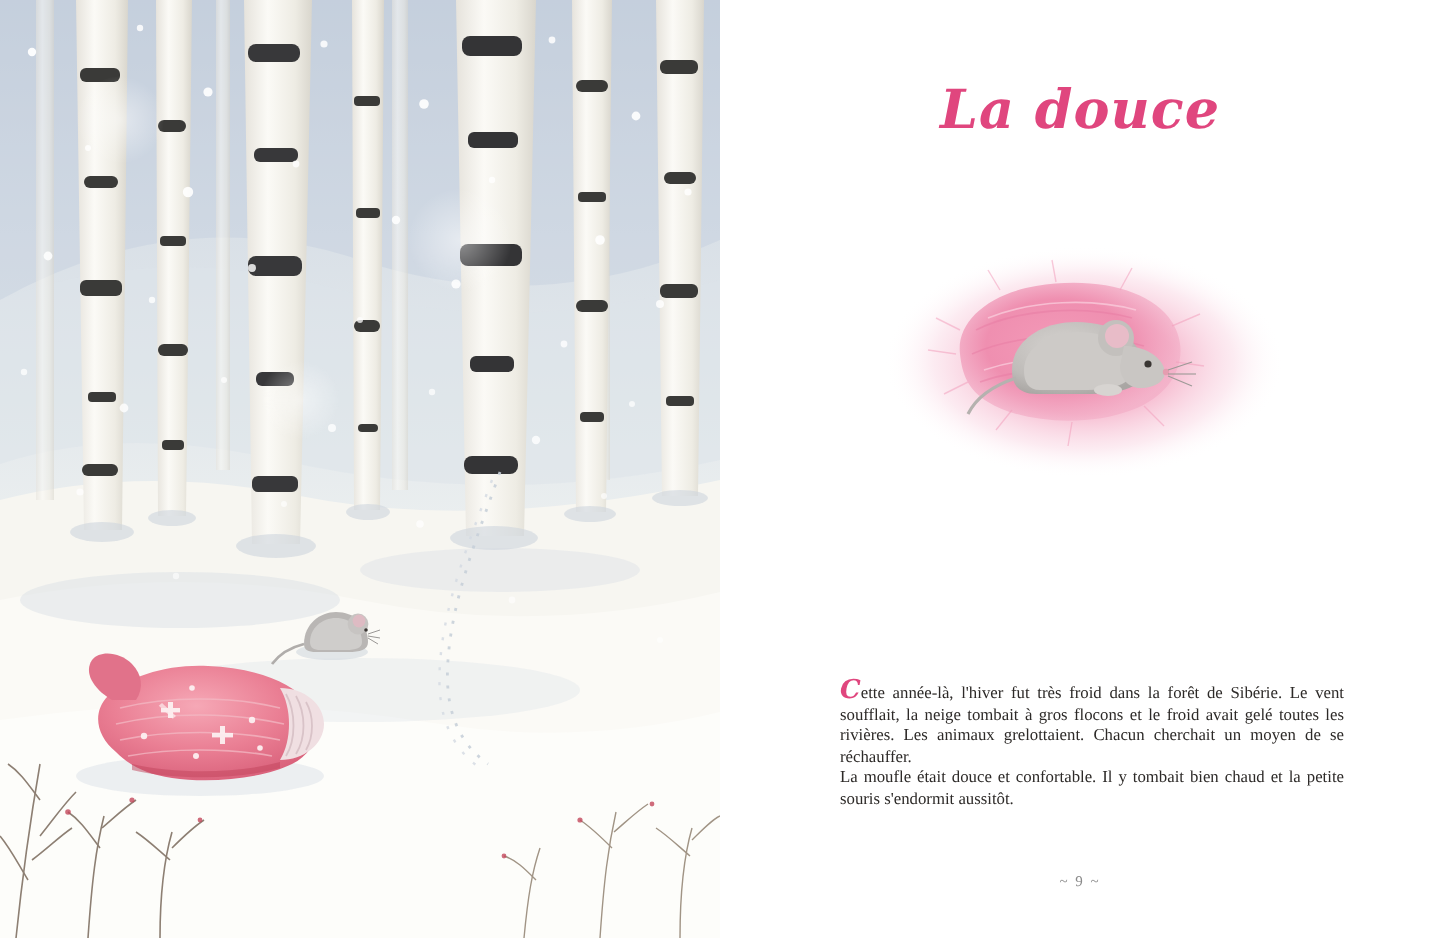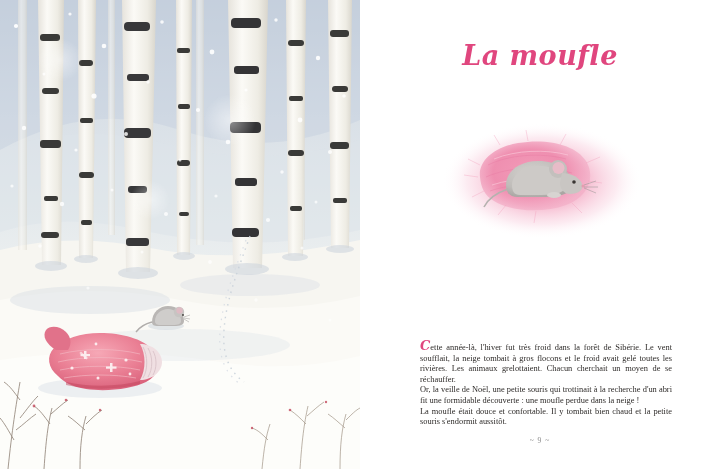--- a/index.html
+++ b/index.html
@@ -355,21 +355,21 @@
       <g opacity="0.5">
         <circle cx="60" cy="60" r="22" fill="url(#snowGlow)"></circle>
         <circle cx="230" cy="120" r="26" fill="url(#snowGlow)"></circle>
         <circle cx="150" cy="200" r="20" fill="url(#snowGlow)"></circle>
       </g>
     </svg>
   </div>
 
   <div class="page-right">
 
-    <div class="story-title">La moufle</div>
+    <div class="story-title">La douce</div>
 
     <div class="illus-right">
       <svg width="360" height="150" viewBox="0 0 360 150">
         <defs>
           <radialGradient id="pinkHalo" cx="50%" cy="50%" r="50%">
             <stop offset="0%" stop-color="#f6b7cd" stop-opacity="0.95"></stop>
             <stop offset="45%" stop-color="#f3a3bf" stop-opacity="0.7"></stop>
             <stop offset="75%" stop-color="#f7c6d8" stop-opacity="0.35"></stop>
             <stop offset="100%" stop-color="#ffffff" stop-opacity="0"></stop>
           </radialGradient>
@@ -434,20 +434,19 @@
 
           <path d="M2 26 C-10 30 -18 36 -22 44" stroke="#b5b2af" stroke-width="1.6" fill="none"></path>
 
           <ellipse cx="48" cy="32" rx="7" ry="3" fill="#d7d4d1"></ellipse>
         </g>
       </svg>
     </div>
 
     <div class="body-text">
       <p><span class="dropcap">C</span><span>ette année-là, l'hiver fut très froid dans la forêt de Sibérie. Le vent soufflait, la neige tombait à gros flocons et le froid avait gelé toutes les rivières. Les animaux grelottaient. Chacun cherchait un moyen de se réchauffer.</span></p>
-      <p>Or, la veille de Noël, une petite souris qui trottinait à la recherche d'un abri fit une formidable découverte : une moufle perdue dans la neige !</p>
       <p>La moufle était douce et confortable. Il y tombait bien chaud et la petite souris s'endormit aussitôt.</p>
     </div>
 
     <div class="folio">~ 9 ~</div>
   </div>
 
 </div>
 
 </body></html>

